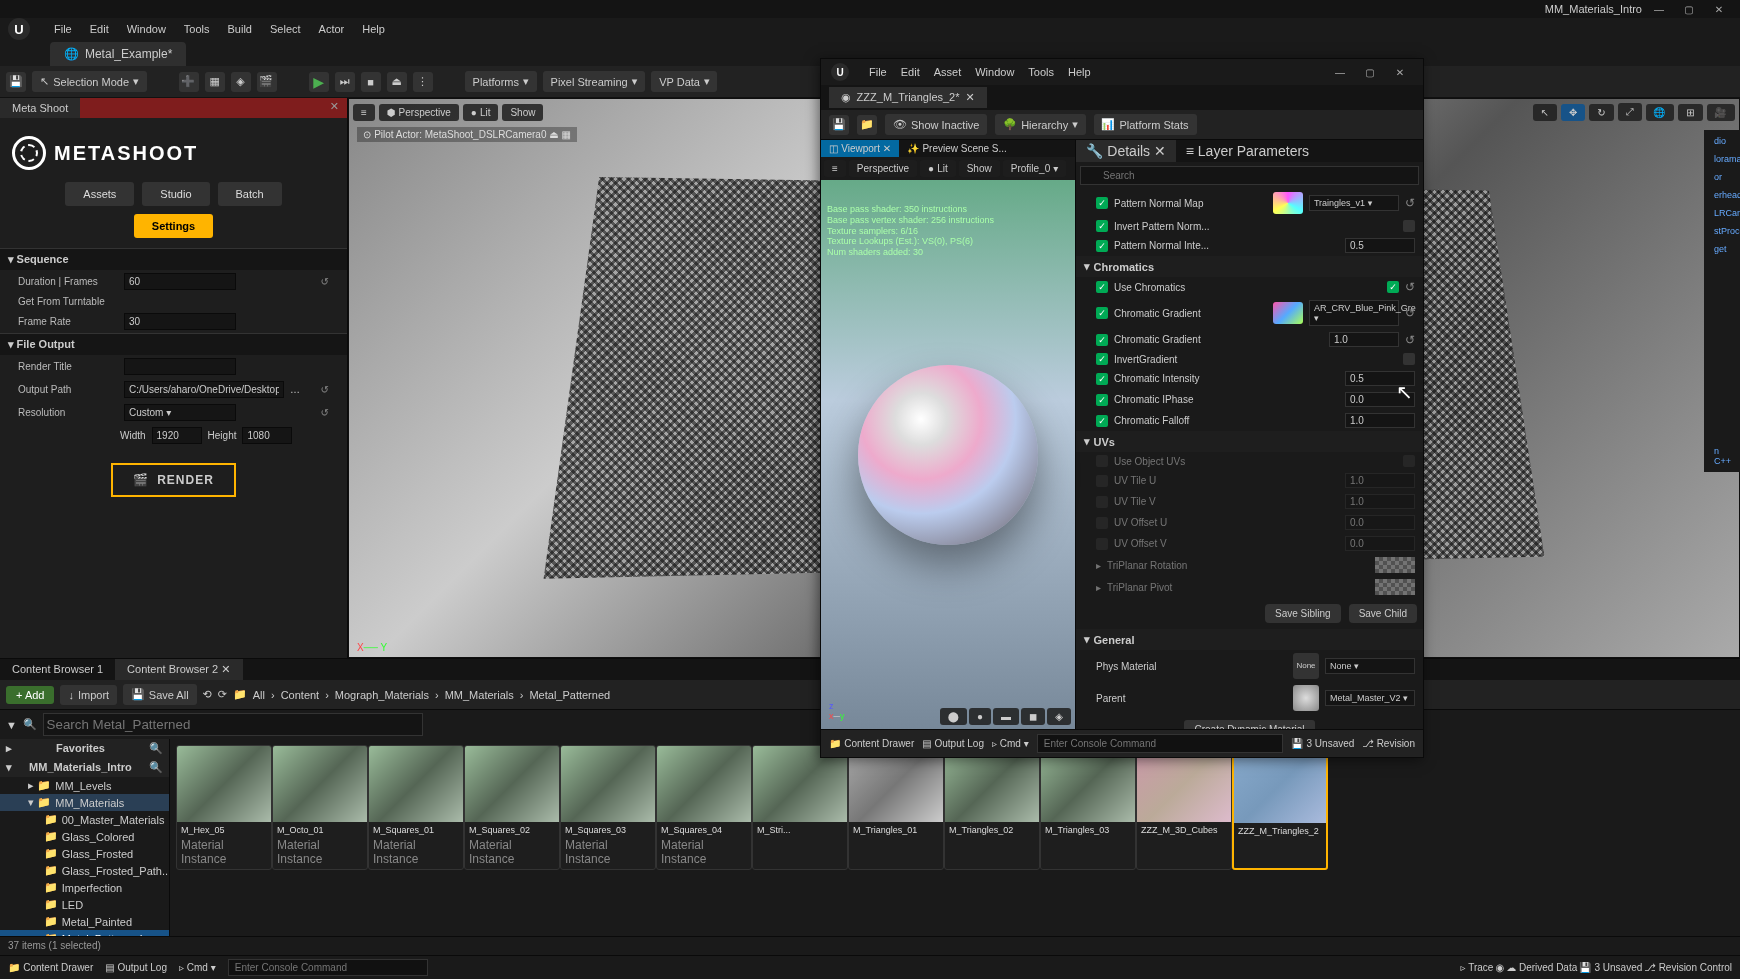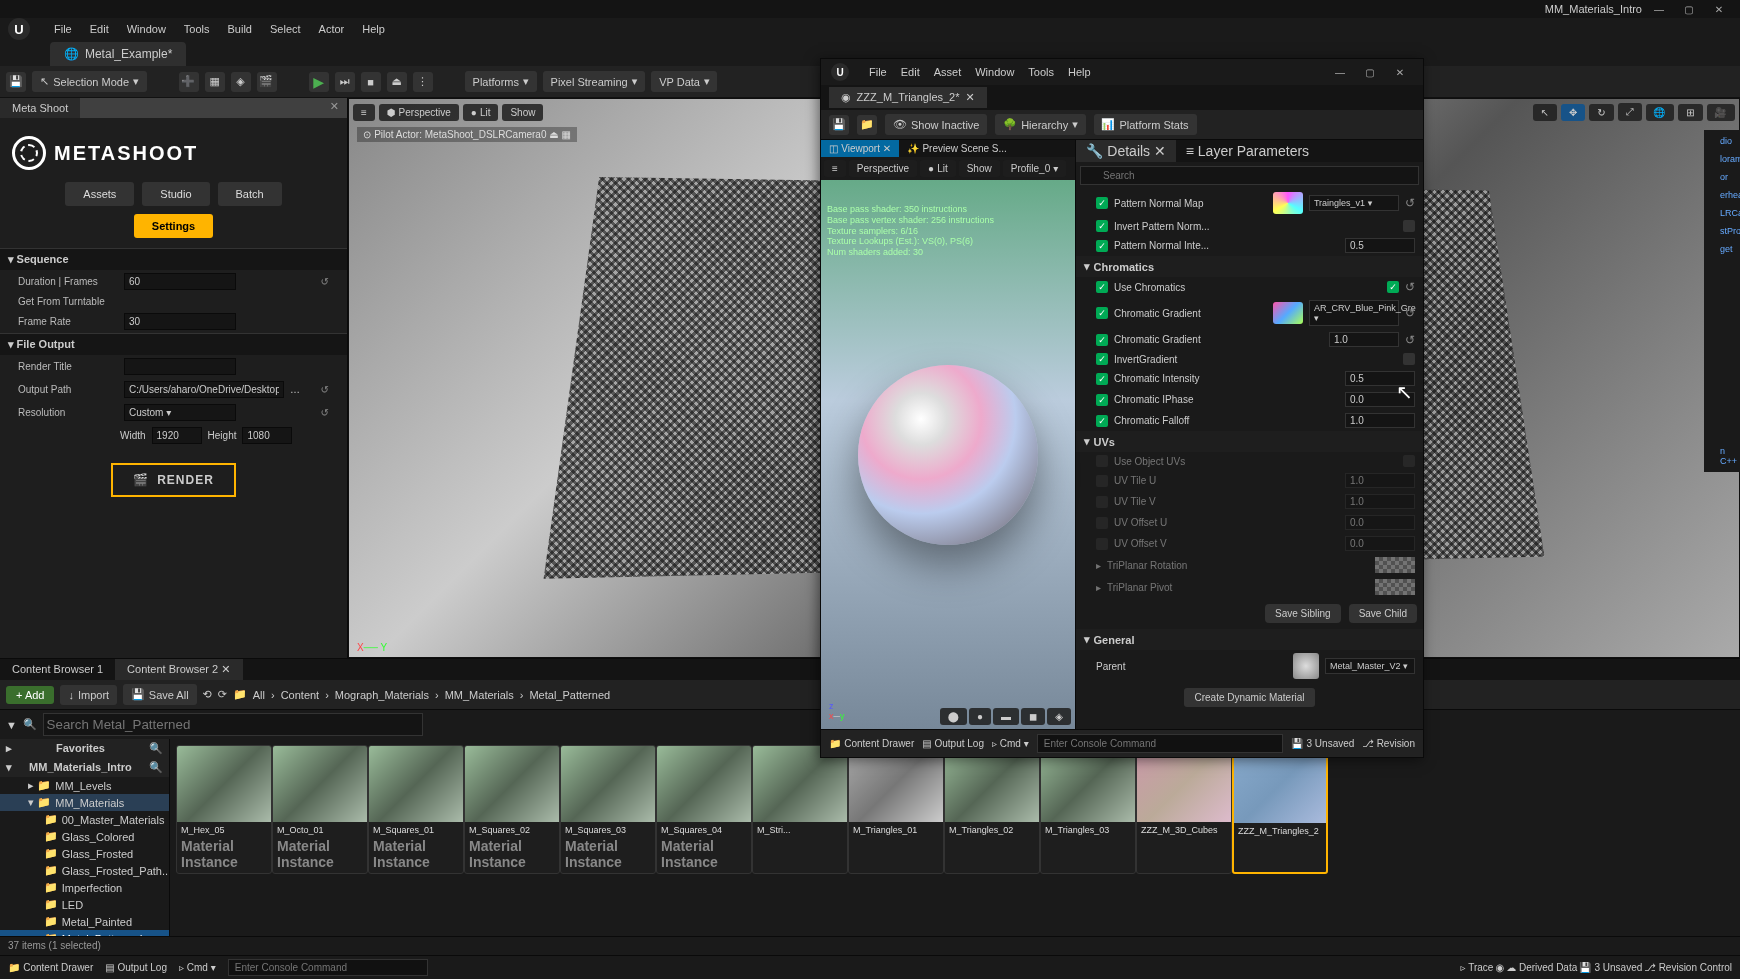--- a/index.html
+++ b/index.html
@@ -11,21 +11,21 @@
 .menu-bar span { color: #ccc; cursor: pointer; }
 .ue-logo { width: 22px; height: 22px; border-radius: 50%; background: #2a2a2a; display: flex; align-items: center; justify-content: center; color: #fff; font-weight: bold; font-size: 13px; margin-right: 6px; }
 .tab-row { height: 26px; background: #1a1a1a; display: flex; align-items: flex-end; padding-left: 50px; }
 .tab { background: #2f2f2f; padding: 5px 14px; border-radius: 4px 4px 0 0; font-size: 12px; display: flex; align-items: center; gap: 6px; }
 .toolbar { height: 32px; background: #222; border-bottom: 1px solid #111; display: flex; align-items: center; padding: 0 6px; gap: 6px; }
 .tb-btn { background: #333; border-radius: 3px; padding: 4px 8px; display: flex; align-items: center; gap: 4px; font-size: 11px; color: #ccc; }
 .tb-icon { width: 20px; height: 20px; background: #333; border-radius: 3px; display: flex; align-items: center; justify-content: center; }
 .play-btn { color: #4caf50; font-size: 14px; }
 .main-area { display: flex; height: 560px; }
 .left-panel { width: 348px; background: #1e1e1e; display: flex; flex-direction: column; border-right: 1px solid #0a0a0a; }
-.panel-tab { display: flex; background: #404040; }
+.panel-tab { display: flex; background: #7f1d1d; }
 .panel-tab .t { padding: 4px 12px; background: #2a2a2a; font-size: 11px; }
 .panel-tab .close { margin-left: auto; padding: 2px 8px; color: #999; }
 .metashoot-logo { display: flex; justify-content: flex-start; align-items: center; padding: 18px 12px 12px; }
 .ms-circle { width: 34px; height: 34px; border: 3px solid #fff; border-radius: 50%; margin-right: 8px; position: relative; }
 .ms-circle::after { content: ""; position: absolute; top: 5px; left: 5px; right: 5px; bottom: 5px; border: 2px dashed #fff; border-radius: 50%; }
 .ms-text { color: #fff; font-size: 20px; font-weight: bold; letter-spacing: 2px; }
 .ms-buttons { display: flex; justify-content: center; gap: 8px; flex-wrap: wrap; padding: 0 60px 10px; }
 .ms-btn { padding: 6px 18px; background: #333; border-radius: 3px; font-size: 11px; color: #ddd; }
 .ms-btn.active { background: #ffb400; color: #000; font-weight: bold; }
 .section-hdr { background: #151515; padding: 4px 8px; font-size: 11px; font-weight: bold; border-top: 1px solid #333; }
@@ -65,21 +65,21 @@
 .cb-tree .node.sel { background: #175388; color: #fff; }
 .cb-tree .fold { color: #a67a45; }
 .cb-grid { flex: 1; padding: 6px; display: flex; flex-wrap: wrap; gap: 0; align-content: flex-start; overflow: hidden; }
 .asset { width: 96px; background: #1e1e1e; border: 1px solid #333; border-radius: 3px; overflow: hidden; }
 .asset.sel { border: 2px solid #ffb400; }
 .asset .thumb { width: 100%; height: 76px; background: linear-gradient(135deg, #9b9, #565, #aba); }
 .asset .thumb.pink { background: linear-gradient(135deg, #c9a, #ba9, #dbc); }
 .asset .thumb.blue { background: linear-gradient(135deg, #8ac, #79b, #abd); }
 .asset .thumb.gray { background: linear-gradient(135deg, #aaa, #777, #ccc); }
 .asset .nm { padding: 3px 4px; font-size: 9px; color: #ddd; white-space: nowrap; overflow: hidden; text-overflow: ellipsis; }
-.asset .ty { padding: 0 4px 3px; font-size: 14px; color: #888; font-weight: bold; }
+.asset .ty { padding: 0 4px 3px; font-size: 12px; color: #888; }
 .cb-status { padding: 3px 8px; font-size: 10px; color: #999; border-top: 1px solid #0a0a0a; }
 .tree-hdr { padding: 3px 6px; background: #222; font-weight: bold; display: flex; justify-content: space-between; }
 
 
 .mat-editor { position: absolute; top: 58px; left: 820px; width: 604px; height: 700px; background: #1e1e1e; border: 1px solid #0a0a0a; box-shadow: -2px 2px 12px rgba(0,0,0,.5); display: flex; flex-direction: column; z-index: 10; }
 .me-menu { display: flex; gap: 14px; padding: 4px 10px; align-items: center; background: #1a1a1a; }
 .me-menu .win { margin-left: auto; display: flex; gap: 4px; }
 .me-tab { display: flex; padding: 2px 8px; background: #141414; }
 .me-tab .t { background: #2f2f2f; padding: 4px 12px; font-size: 11px; display: flex; gap: 6px; }
 .me-tool { display: flex; gap: 8px; padding: 4px 8px; align-items: center; background: #222; border-bottom: 1px solid #0a0a0a; }
@@ -110,21 +110,21 @@
 .me-save { display: flex; justify-content: flex-end; gap: 8px; padding: 6px; }
 .me-save .b { background: #333; padding: 4px 10px; border-radius: 4px; font-size: 10px; }
 .me-bottom { display: flex; align-items: center; gap: 8px; padding: 4px 8px; background: #222; border-top: 1px solid #0a0a0a; font-size: 10px; }
 .me-bottom input { background: #111; border: 1px solid #333; padding: 3px 6px; flex: 1; color: #888; font-size: 10px; }
 
 
 .status-bar { position: absolute; bottom: 0; left: 0; right: 0; height: 24px; background: #1a1a1a; border-top: 1px solid #0a0a0a; display: flex; align-items: center; padding: 0 8px; gap: 12px; font-size: 10px; }
 .status-bar .r { margin-left: auto; display: flex; gap: 2px; }
 .status-bar input { background: #111; border: 1px solid #333; padding: 2px 6px; width: 200px; color: #888; font-size: 10px; }
 
-.far-right { position: absolute; top: 130px; right: 0; width: 36px; background: #1a1a1a; display: flex; flex-direction: column; gap: 4px; padding: 4px 14px; }
+.far-right { position: absolute; top: 130px; right: 0; width: 36px; background: #1a1a1a; display: flex; flex-direction: column; gap: 4px; padding: 4px 8px; }
 .far-right .it { font-size: 9px; color: #6af; padding: 2px; }
 </style>
 </head>
 <body>
 
 <div class="title-bar">
   <div class="right">
     <span>MM_Materials_Intro</span>
     <span class="win-btn">—</span>
     <span class="win-btn">▢</span>
@@ -557,20 +557,25 @@
         <span>▸</span>
           <span class="lbl">TriPlanar Pivot</span>
         <div style="width:40px;height:16px;background:repeating-conic-gradient(#888 0 25%,#ccc 0 50%) 0 0/8px 8px"></div>
       </div>
       <div class="me-save">
         <div class="b">Save Sibling</div>
         <div class="b">Save Child</div>
       </div>
       <div class="me-ghdr">▾ <span>General</span></div>
       <div class="me-row">
+        <span class="lbl">Phys Material</span>
+        <div style="width:26px;height:26px;background:#333;border-radius:3px;font-size:8px;text-align:center;line-height:26px">None</div>
+        <div class="dd"><span>None</span> ▾</div>
+      </div>
+      <div class="me-row">
         <span class="lbl">Parent</span>
         <div style="width:26px;height:26px;background:radial-gradient(#ddd,#888);border-radius:3px"></div>
         <div class="dd"><span>Metal_Master_V2</span> ▾</div>
       </div>
       <div style="padding:6px;text-align:center">
         <div class="b" style="display:inline-block;background:#333;padding:4px 10px;border-radius:3px;font-size:10px">Create Dynamic Material</div>
       </div>
 
     </div>
   </div>

